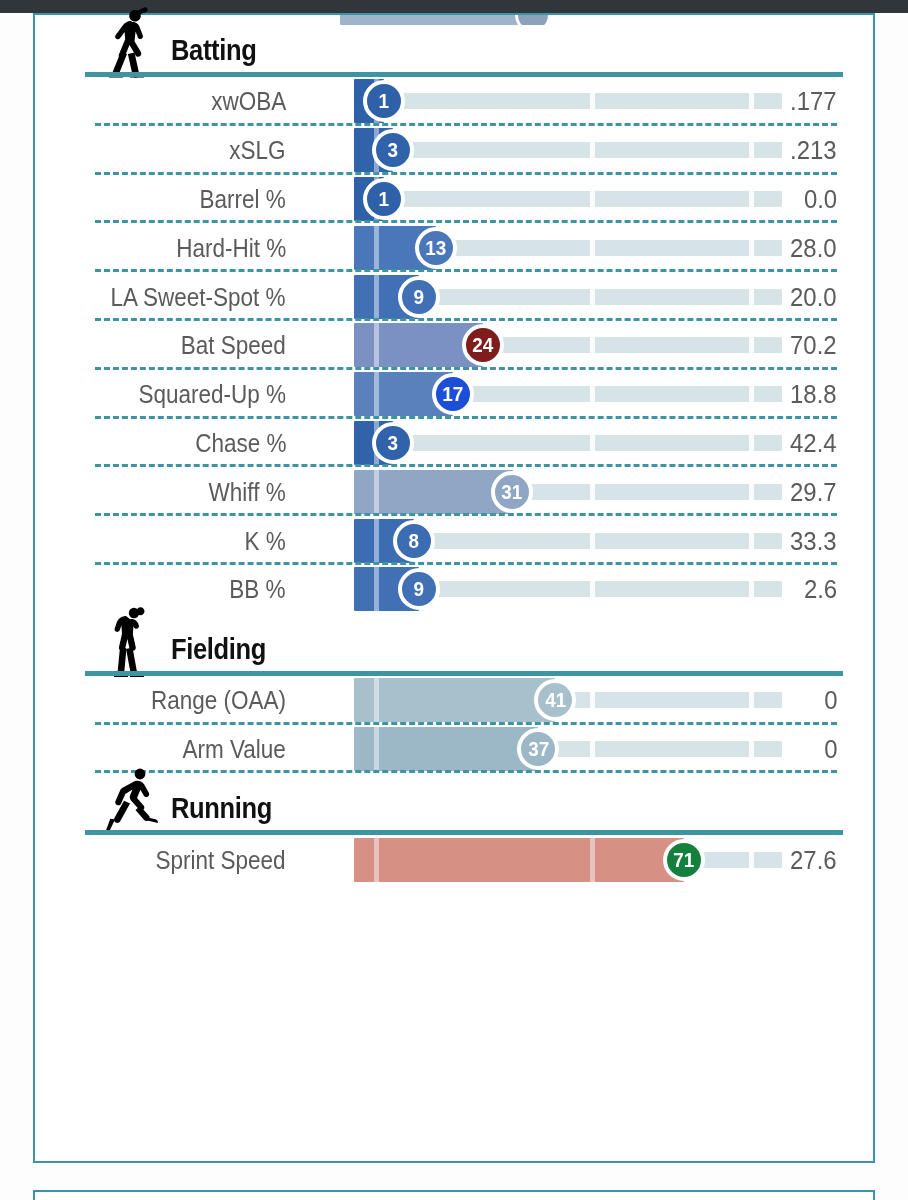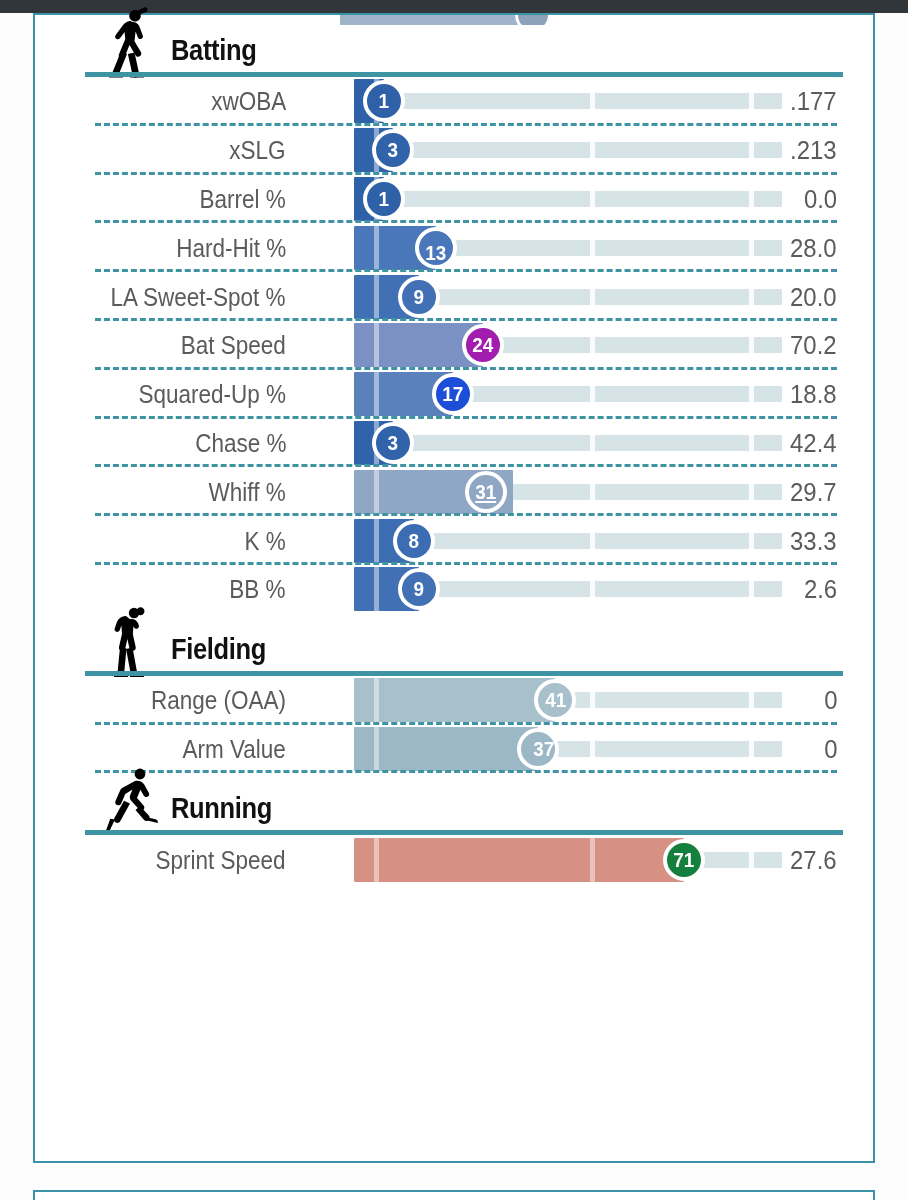--- a/index.html
+++ b/index.html
@@ -175,21 +175,21 @@
             <div class="row">
               <div class="lbl">Hard-Hit %</div>
               <div class="track">
                 <div class="tick t1"></div>
                 <div class="tick t2"></div>
                 <div class="tick t3"></div>
               </div>
               <div class="fill" style="width: 81.64px; background: rgb(74, 119, 186);">
                 <div class="ftick" style="left:20px"></div>
               </div>
-              <div class="bubble" style="left: 386.64px; background: rgb(74, 119, 186); align-items: flex-end;">
+              <div class="bubble" style="left: 386.64px; background: rgb(74, 119, 186);">
                 <span>13</span>
               </div>
               <div class="val">28.0</div>
               <div class="dash"></div>
             </div>
             <div class="row">
               <div class="lbl">LA Sweet-Spot %</div>
               <div class="track">
                 <div class="tick t1"></div>
                 <div class="tick t2"></div>
@@ -207,21 +207,21 @@
             <div class="row">
               <div class="lbl">Bat Speed</div>
               <div class="track">
                 <div class="tick t1"></div>
                 <div class="tick t2"></div>
                 <div class="tick t3"></div>
               </div>
               <div class="fill" style="width: 128.72px; background: rgb(123, 145, 196);">
                 <div class="ftick" style="left:20px"></div>
               </div>
-              <div class="bubble" style="left: 433.72px; background: #a21caf;">
+              <div class="bubble" style="left: 433.72px; background: #7f1d1d;">
                 <span>24</span>
               </div>
               <div class="val">70.2</div>
               <div class="dash"></div>
             </div>
             <div class="row">
               <div class="lbl">Squared-Up %</div>
               <div class="track">
                 <div class="tick t1"></div>
                 <div class="tick t2"></div>
@@ -255,21 +255,21 @@
             <div class="row">
               <div class="lbl">Whiff %</div>
               <div class="track">
                 <div class="tick t1"></div>
                 <div class="tick t2"></div>
                 <div class="tick t3"></div>
               </div>
               <div class="fill" style="width: 158.68px; background: rgb(143, 167, 196);">
                 <div class="ftick" style="left:20px"></div>
               </div>
-              <div class="bubble" style="left: 437px; background: rgb(143, 167, 196); text-decoration: underline;">
+              <div class="bubble" style="left: 463px; background: rgb(143, 167, 196);">
                 <span>31</span>
               </div>
               <div class="val">29.7</div>
               <div class="dash"></div>
             </div>
             <div class="row">
               <div class="lbl">K %</div>
               <div class="track">
                 <div class="tick t1"></div>
                 <div class="tick t2"></div>
@@ -336,21 +336,21 @@
             <div class="row">
               <div class="lbl">Arm Value</div>
               <div class="track">
                 <div class="tick t1"></div>
                 <div class="tick t2"></div>
                 <div class="tick t3"></div>
               </div>
               <div class="fill" style="width: 184.36px; background: rgb(156, 183, 198);">
                 <div class="ftick" style="left:20px"></div>
               </div>
-              <div class="bubble" style="left: 489.36px; background: rgb(156, 183, 198); justify-content: flex-end;">
+              <div class="bubble" style="left: 489.36px; background: rgb(156, 183, 198);">
                 <span>37</span>
               </div>
               <div class="val">0</div>
               <div class="dash"></div>
             </div>
           </div>
         </div>
         <div class="section">
           <div class="sec-head">
             <div class="sec-icon"><svg viewBox="0 0 54 76" width="54" height="76">

